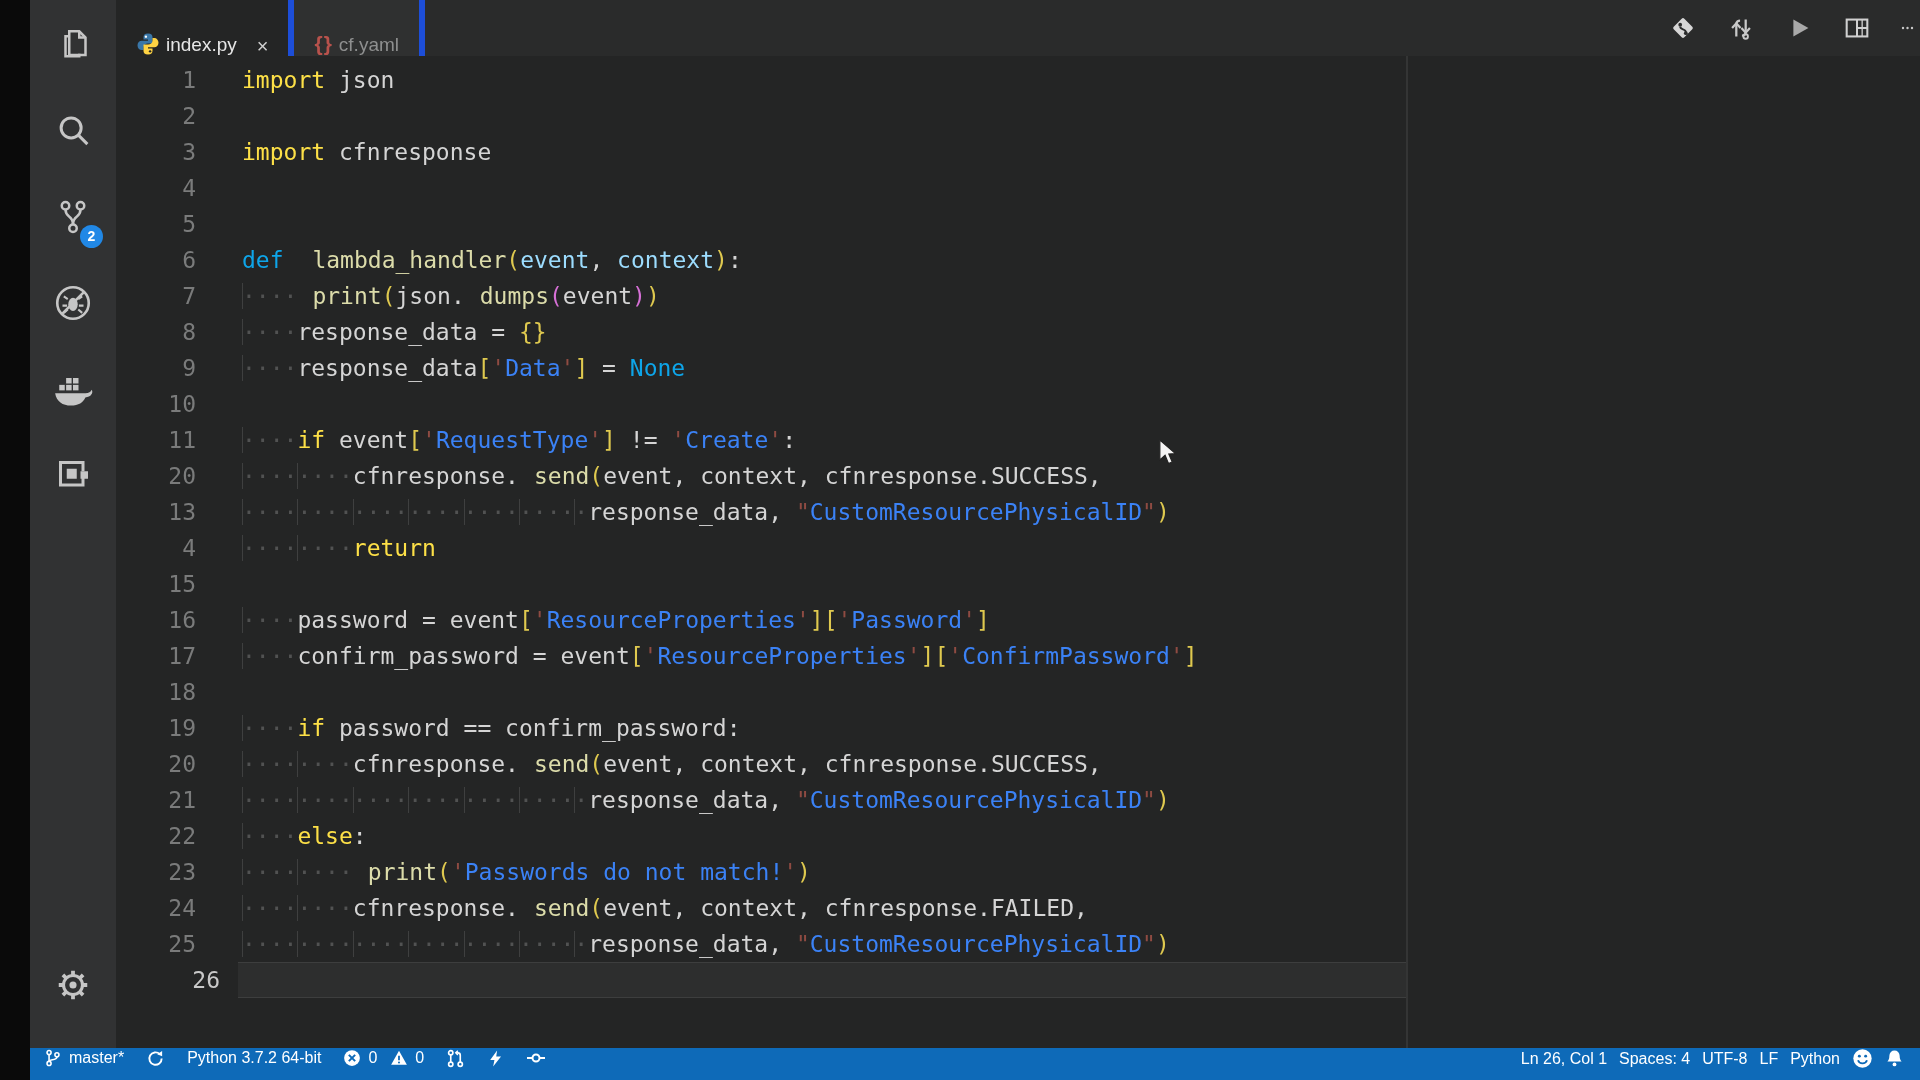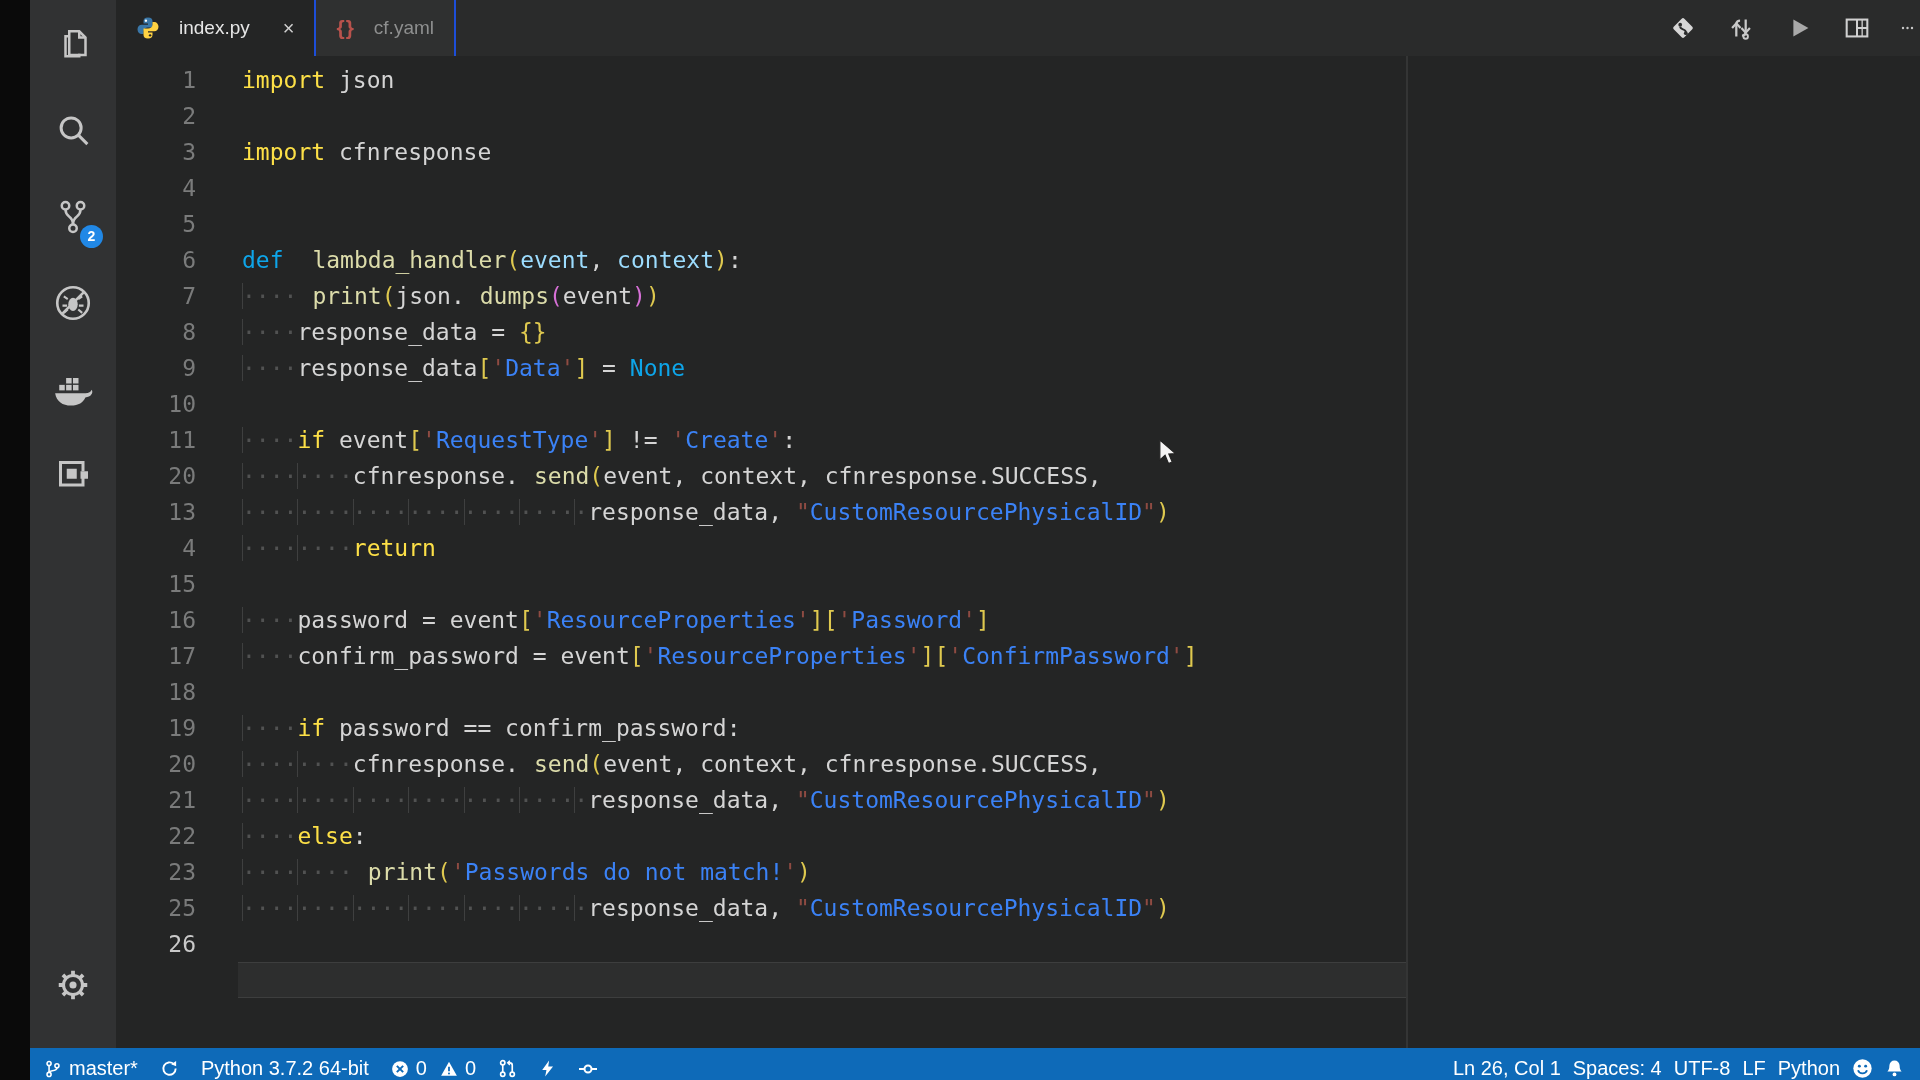--- a/index.html
+++ b/index.html
@@ -26,22 +26,22 @@
     position:absolute; right:13px; bottom:12px; width:23px; height:23px; border-radius:50%;
     background:#2188e6; color:#fff; font-size:14px; line-height:23px; text-align:center; font-weight:bold;
   }
   .ab-bottom { margin-top:auto; margin-bottom:20px; }
   
   .tabbar {
     position:absolute; left:116px; top:0; right:0; height:56px;
     background:#2a2b2b; display:flex; align-items:stretch;
   }
   .tab {
-    display:flex; align-items:center; gap:19px; padding:0 20px; font-size:19px;
-    border-right:2px solid #1d4ed8; cursor:pointer; white-space:nowrap;
+    display:flex; align-items:flex-end; gap:6px; padding:0 20px; font-size:19px;
+    border-right:6px solid #1d4ed8; cursor:pointer; white-space:nowrap;
   }
   .tab.active { background:#242525; color:#e6e6e6; }
   .tab.inactive { background:#2f3030; color:#8e8f8f; }
   .tab .close { margin-left:14px; font-size:20px; color:#d0d0d0; line-height:1; }
   .braces-glyph { color:#b8524c; font-weight:bold; font-size:21px; letter-spacing:1px; }
   .editor-actions {
     margin-left:auto; display:flex; align-items:center; gap:28px; padding-right:4px; color:#c9c9c9;
   }
   .ea-icon { display:flex; align-items:center; cursor:pointer; }
   .ea-more { width:16px; overflow:hidden; }
@@ -52,39 +52,39 @@
     position:absolute; left:122px; top:906px; width:1168px; height:36px;
     background:rgba(255,255,255,0.045);
     border-top:1px solid rgba(255,255,255,0.08); border-bottom:1px solid rgba(255,255,255,0.08);
   }
   .code {
     position:absolute; left:0; top:6px; right:0;
     font-family:"DejaVu Sans Mono", monospace; font-size:23px; line-height:36px;
   }
   .line { display:flex; height:36px; white-space:pre; }
   .num { width:80px; text-align:right; color:#7a7b7b; flex:none; }
-  .num.current { color:#c9c9c9; }
+  .num.current { color:#c9c9c9;margin-left:24px; }
   .line-code { padding-left:46px; }
   .t  { color:#d5d5d5; }
   .kw { color:#fde047; }
   .kb { color:#0ea5e9; }
   .fn { color:#dcdcaa;margin-left:15px; }
   .pm { color:#9cdcfe; }
   .b1 { color:#dfc94f; }
   .b2 { color:#d670d6; }
   .sq { color:#8f4b42; }
   .ss { color:#3b82f6; }
   .ws {
     color:#515252;
     background:repeating-linear-gradient(90deg, rgba(255,255,255,0.12) 0, rgba(255,255,255,0.12) 1px, transparent 1px, transparent 4ch);
   }
   
   .statusbar {
     position:absolute; left:30px; right:0; bottom:0; height:32px; background:#0e6ab8;
-    color:#fff; display:flex; align-items:flex-end; font-size:20px; padding:0 14px;
+    color:#fff; display:flex; align-items:flex-start; font-size:16px; padding:0 14px;
   }
   .sb-group { display:flex; align-items:center; gap:22px; }
   .sb-right { margin-left:auto; display:flex; align-items:center; gap:12px; padding-right:2px; }
   .sb-item { display:flex; align-items:center; gap:7px; cursor:pointer; white-space:nowrap; }
   .sb-item svg { display:block; }
   
   .mouse-cursor { position:absolute; left:1157px; top:440px; }
 </style>
 </head>
 <body>
@@ -228,20 +228,21 @@
       <div class="line"><span class="num">4</span><span class="line-code"><span class="ws">········</span><span class="kw">return</span></span></div>
       <div class="line"><span class="num">15</span><span class="line-code"></span></div>
       <div class="line"><span class="num">16</span><span class="line-code"><span class="ws">····</span><span class="t">password = event</span><span class="b1">[</span><span class="sq">'</span><span class="ss">ResourceProperties</span><span class="sq">'</span><span class="b1">][</span><span class="sq">'</span><span class="ss">Password</span><span class="sq">'</span><span class="b1">]</span></span></div>
       <div class="line"><span class="num">17</span><span class="line-code"><span class="ws">····</span><span class="t">confirm_password = event</span><span class="b1">[</span><span class="sq">'</span><span class="ss">ResourceProperties</span><span class="sq">'</span><span class="b1">][</span><span class="sq">'</span><span class="ss">ConfirmPassword</span><span class="sq">'</span><span class="b1">]</span></span></div>
       <div class="line"><span class="num">18</span><span class="line-code"></span></div>
       <div class="line"><span class="num">19</span><span class="line-code"><span class="ws">····</span><span class="kw">if</span><span class="t"> password == confirm_password:</span></span></div>
       <div class="line"><span class="num">20</span><span class="line-code"><span class="ws">········</span><span class="t">cfnresponse.</span><span class="fn">send</span><span class="b1">(</span><span class="t">event, context, cfnresponse.SUCCESS,</span></span></div>
       <div class="line"><span class="num">21</span><span class="line-code"><span class="ws">·························</span><span class="t">response_data, </span><span class="sq">"</span><span class="ss">CustomResourcePhysicalID</span><span class="sq">"</span><span class="b1">)</span></span></div>
       <div class="line"><span class="num">22</span><span class="line-code"><span class="ws">····</span><span class="kw">else</span><span class="t">:</span></span></div>
       <div class="line"><span class="num">23</span><span class="line-code"><span class="ws">········</span><span class="fn">print</span><span class="b1">(</span><span class="sq">'</span><span class="ss">Passwords do not match!</span><span class="sq">'</span><span class="b1">)</span></span></div>
+      <div class="line"><span class="num">24</span><span class="line-code"><span class="ws">········</span><span class="t">cfnresponse.</span><span class="fn">send</span><span class="b1">(</span><span class="t">event, context, cfnresponse.FAILED,</span></span></div>
       <div class="line"><span class="num">25</span><span class="line-code"><span class="ws">·························</span><span class="t">response_data, </span><span class="sq">"</span><span class="ss">CustomResourcePhysicalID</span><span class="sq">"</span><span class="b1">)</span></span></div>
       <div class="line"><span class="num current">26</span><span class="line-code"></span></div>
     </div>
 </div>
 
 <div class="statusbar">
   <div class="sb-group">
     <span class="sb-item">
       <svg width="18" height="18" viewBox="0 0 16 16" fill="none" stroke="#fff" stroke-width="1.4">
         <circle cx="4.5" cy="3.2" r="1.8"></circle>

